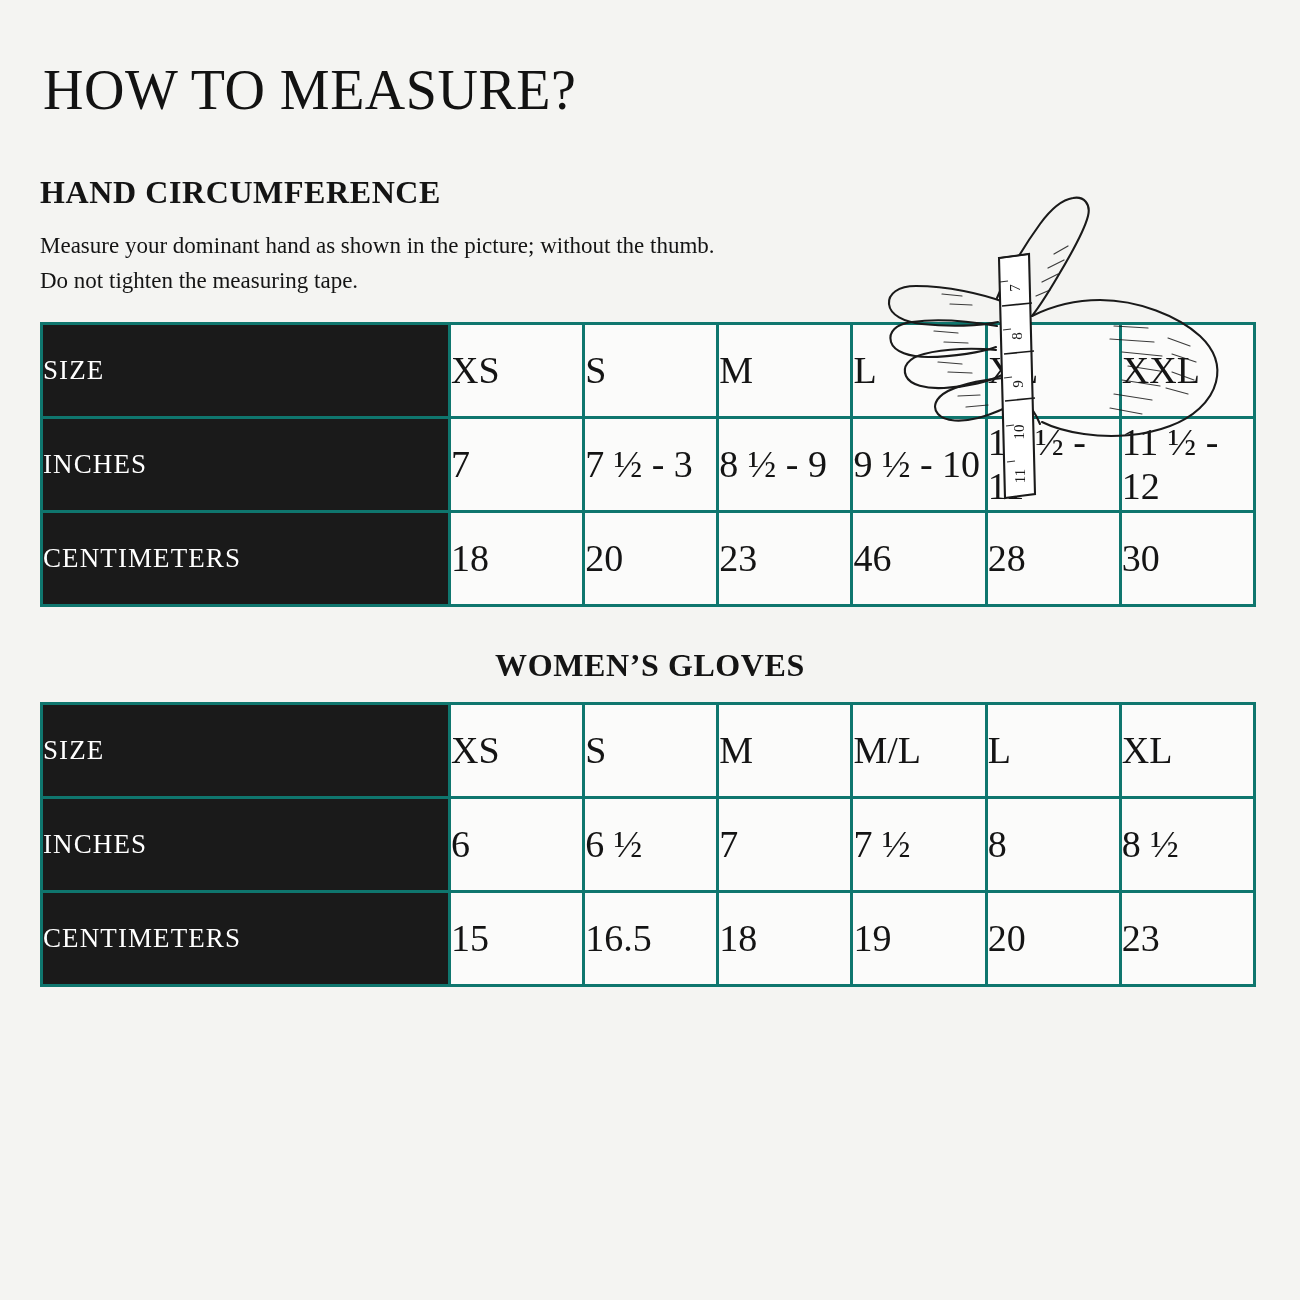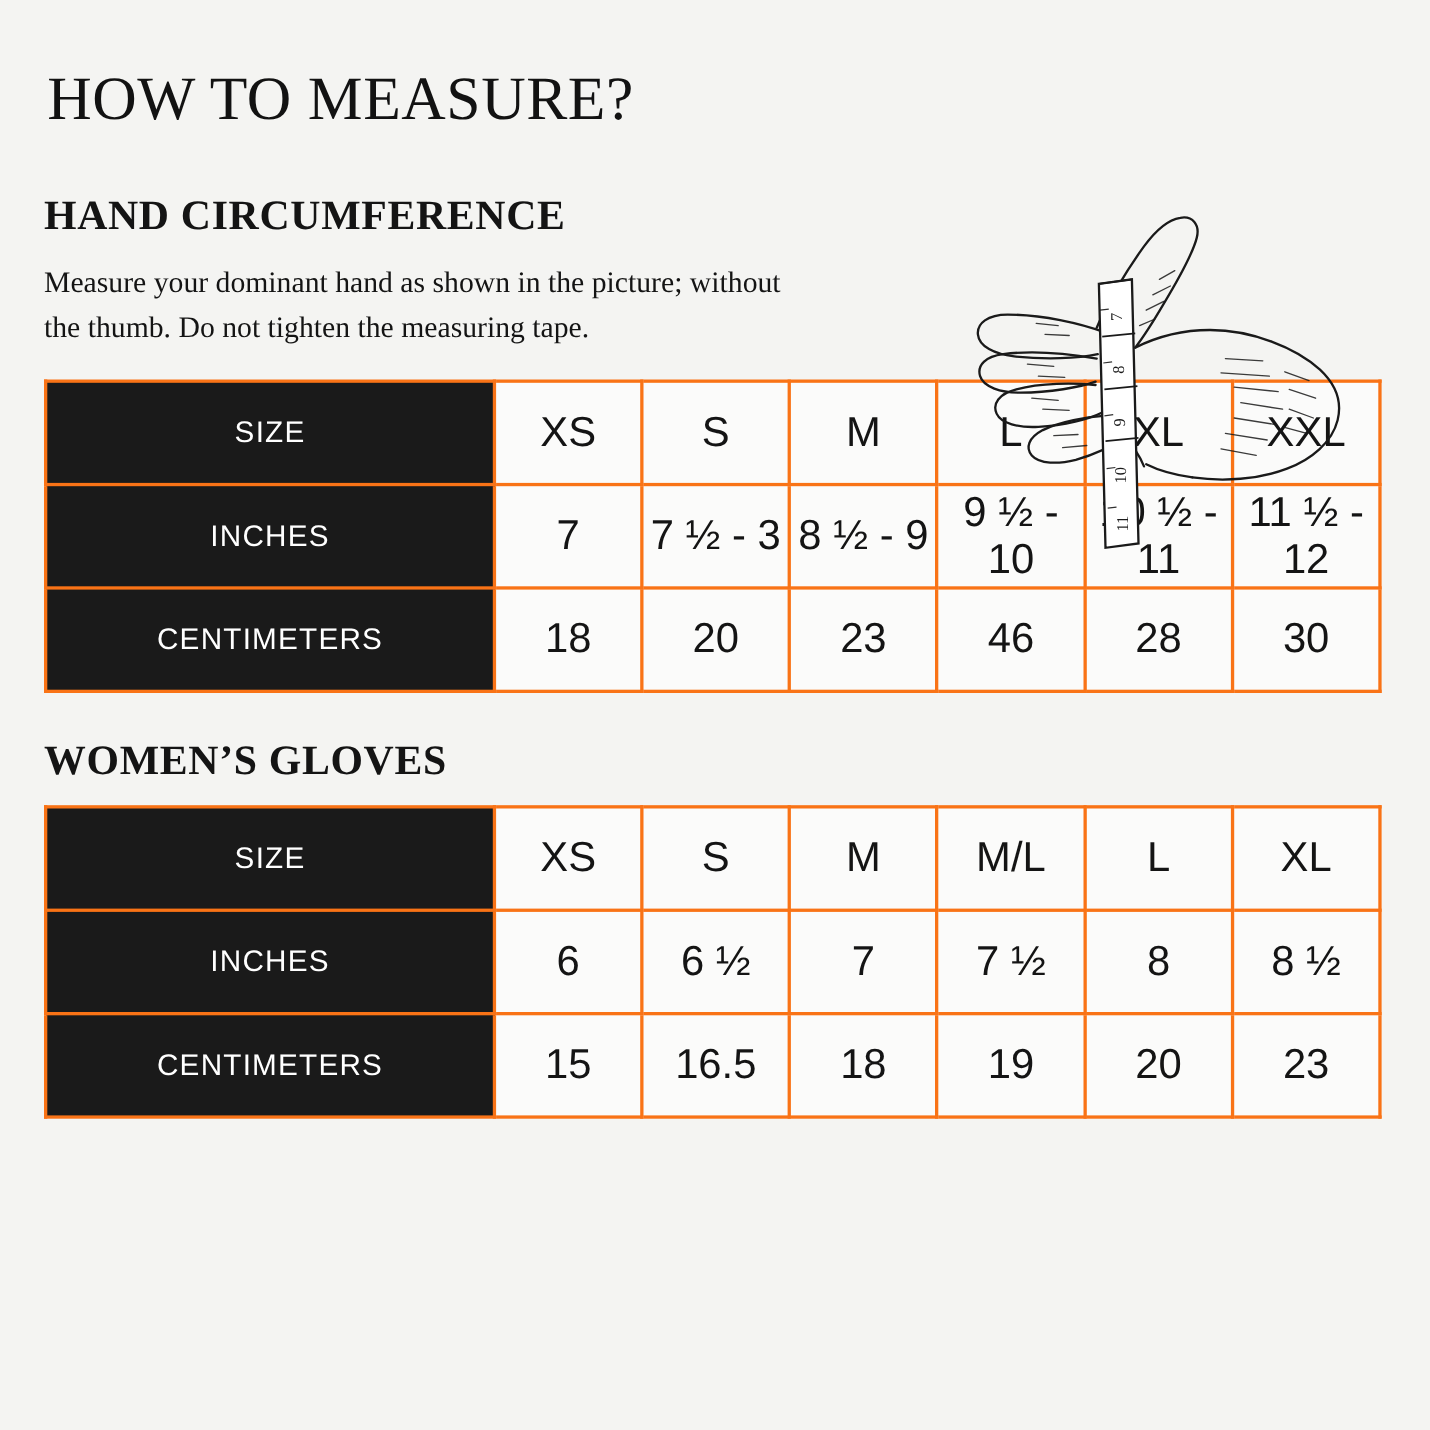--- a/index.html
+++ b/index.html
@@ -26,58 +26,58 @@
     font-size: 56px;
     line-height: 1;
     letter-spacing: 0.5px;
     font-weight: 400;
     margin: 0 0 0 3px;
     color: #121212;
   }
   .section-head {
     font-family: "Liberation Serif", serif;
     font-weight: 700;
-    font-size: 38px;
+    font-size: 32px;
     letter-spacing: 0.6px;
     color: #141414;
     margin: 0;
   }
   .hand-sub {
     margin-top: 56px;
   }
   .intro {
     font-family: "Liberation Serif", serif;
-    font-size: 27px;
+    font-size: 23px;
     line-height: 1.52;
     color: #141414;
     width: 690px;
     margin-top: 18px;
   }
   .mens-head {
     margin-top: 44px;
   }
   .womens-head {
     margin-top: 40px;
+    text-align: center;
   }
 
   
   .size-table {
     width: 1216px;
     border-collapse: collapse;
     margin-top: 18px;
     table-layout: fixed;
   }
   .size-table tr {
     height: 94px;
   }
   .size-table td {
-    border: 3px solid #f97316;
-    text-align: center;
+    border: 3px solid #0f766e;
     vertical-align: middle;
-    font-family: Liberation Sans, sans-serif;
+    font-family: Liberation Serif, serif;
     font-size: 27px;
     background: #fbfbfa;
     color: #141414;
     padding: 0;
   }
   .size-table td.label {
     background: #1a1a1a;
     color: #ffffff;
     font-size: 27px;
     letter-spacing: 1.1px;

